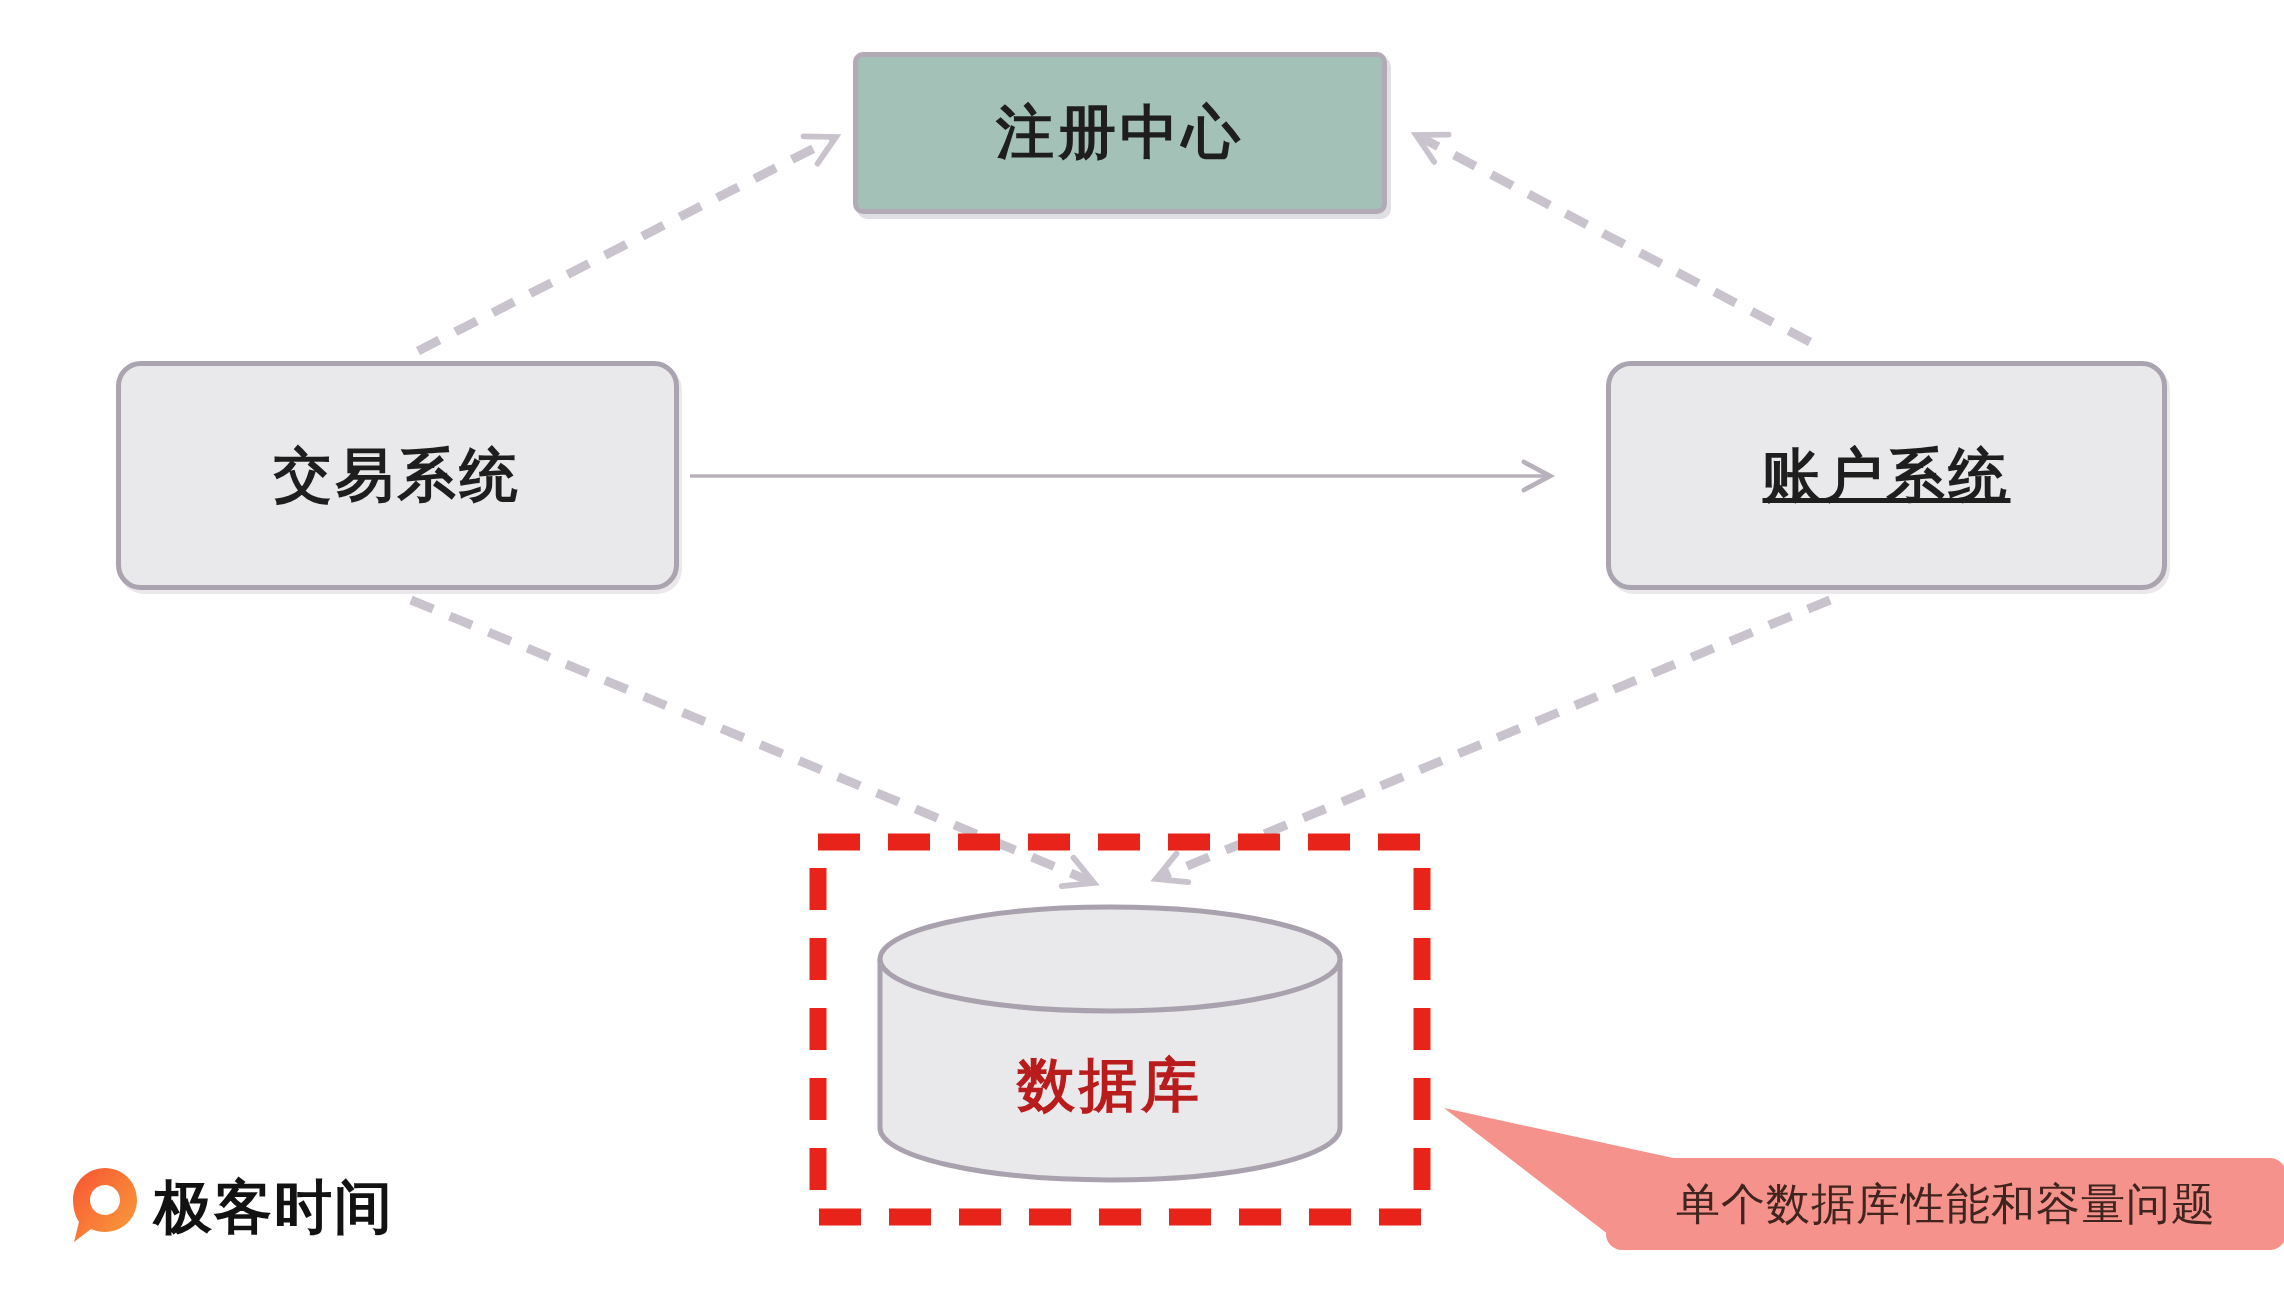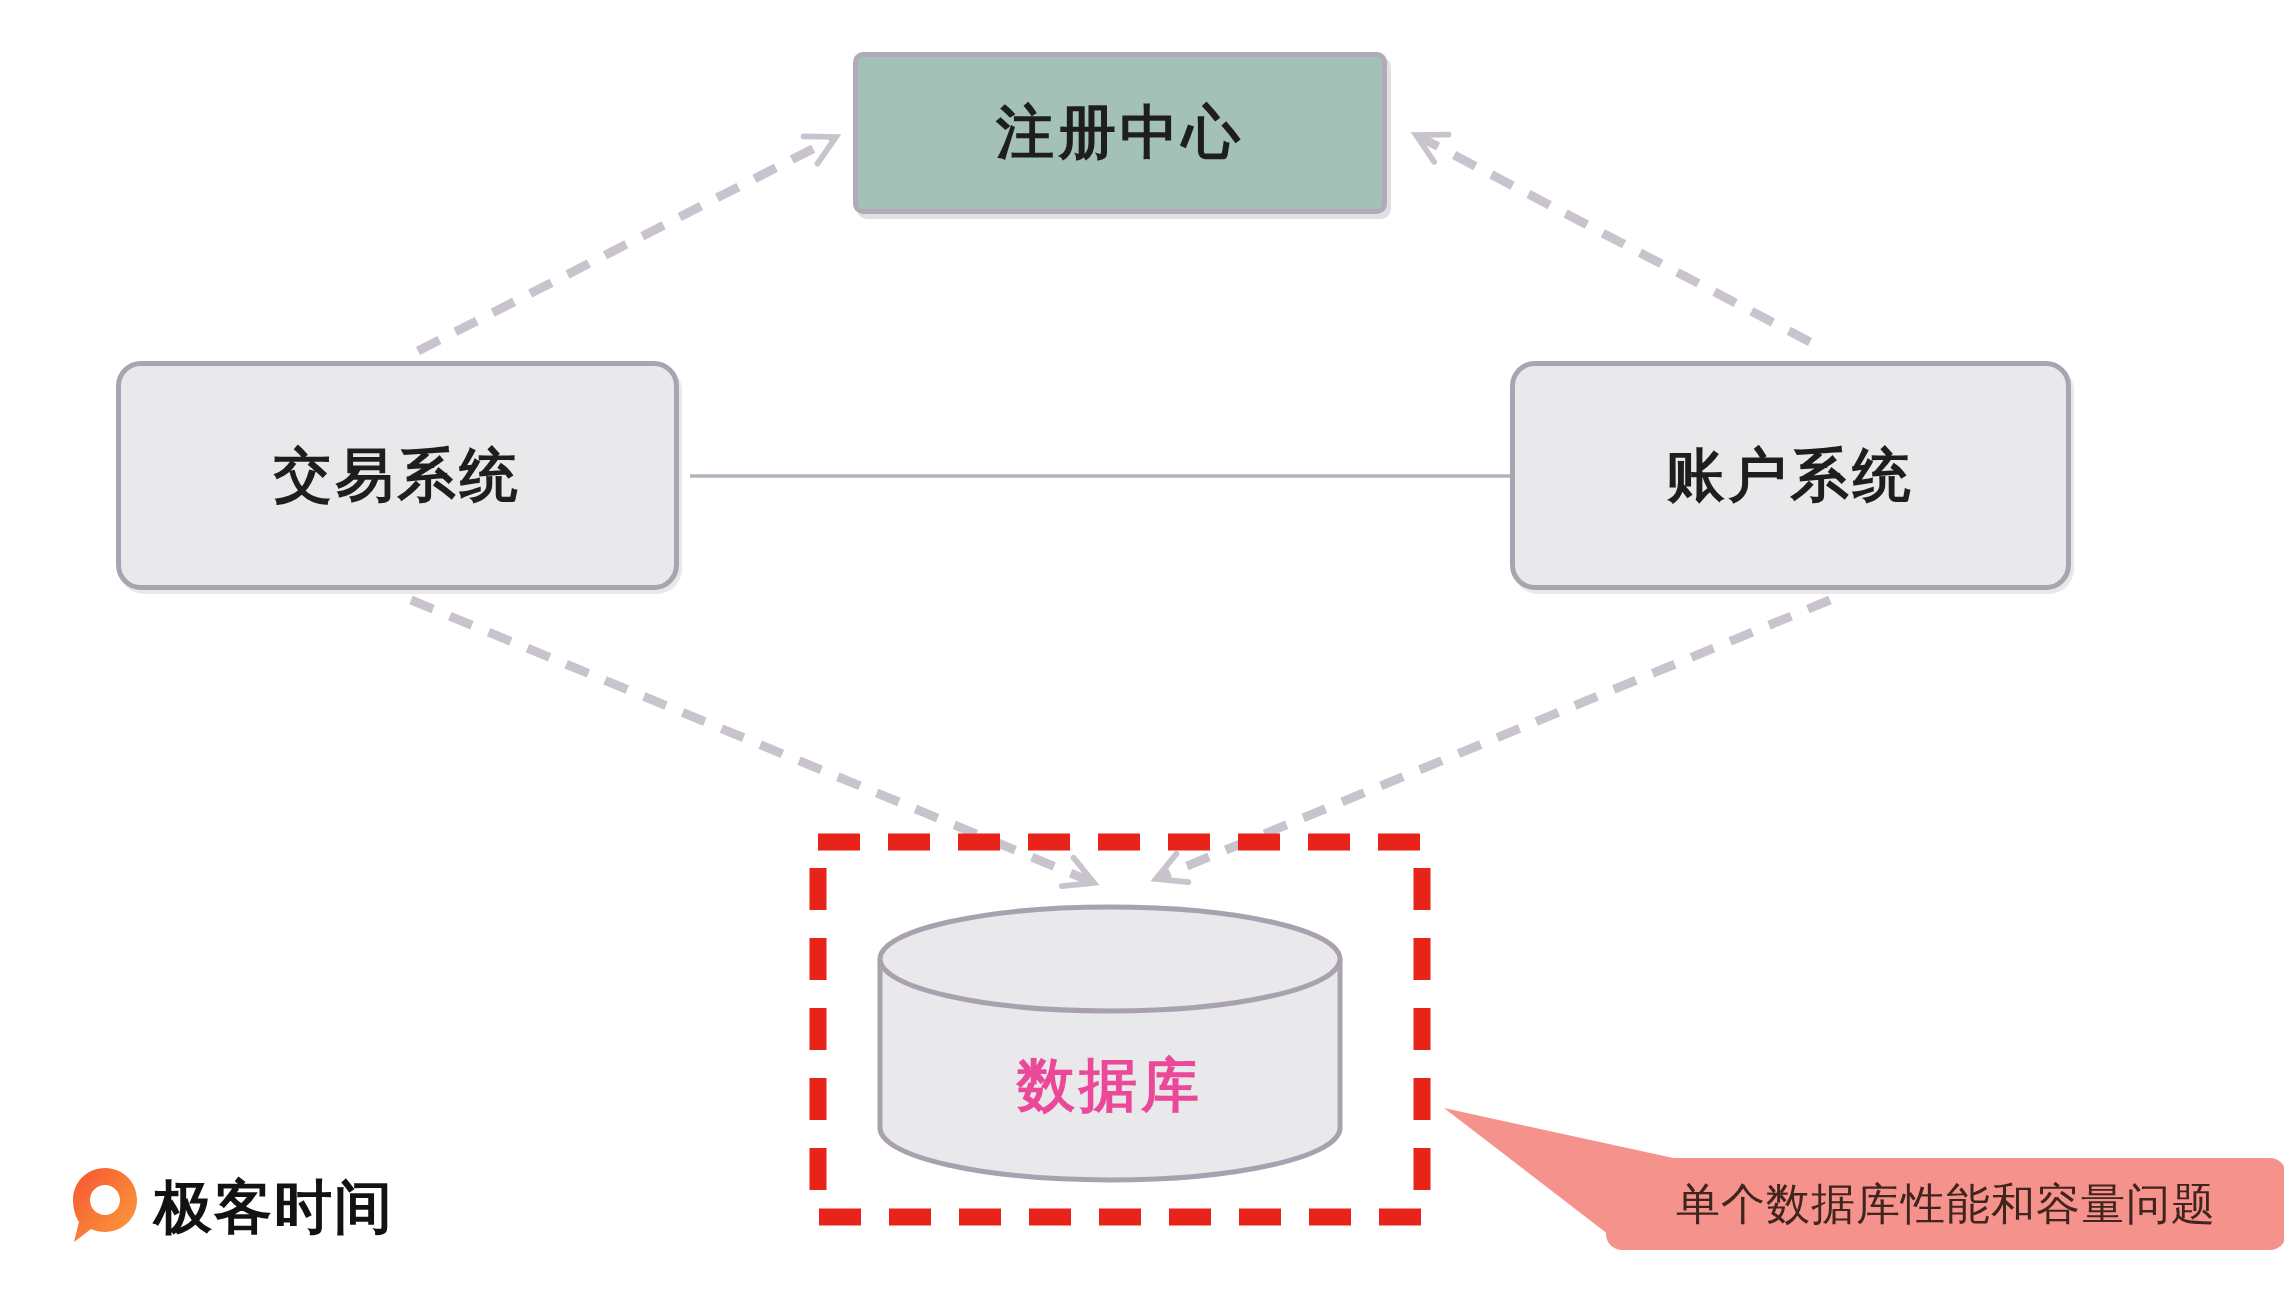--- a/index.html
+++ b/index.html
@@ -29,25 +29,25 @@
   }
   .node-side{
     background:#e9e8ea;
     border:5px solid #aaa4b0;
     border-radius:25px;
     box-shadow:3px 4px 0 rgba(170,164,176,0.25);
     font-size:58px;
     width:563px;height:229px;top:361px;
   }
   .node-trading{left:74px;}
-  .node-account{left:1468px;width:561px;}
+  .node-account{left:1564px;width:561px;text-decoration:underline;}
   .db-label{
     position:absolute;left:838px;top:1046px;width:460px;height:80px;
     display:flex;align-items:center;justify-content:center;
-    font-size:58px;font-weight:700;color:#ec4899;letter-spacing:4px;
+    font-size:58px;font-weight:700;color:#b91c1c;letter-spacing:4px;
   }
   .callout{
     position:absolute;left:1564px;top:1158px;width:680px;height:92px;
     background:#f5928b;border-radius:16px;
     display:flex;align-items:center;justify-content:center;
     font-size:44px;font-weight:400;color:#40241f;
     letter-spacing:1px;
   }
   .logo{
     position:absolute;left:28px;top:1166px;

